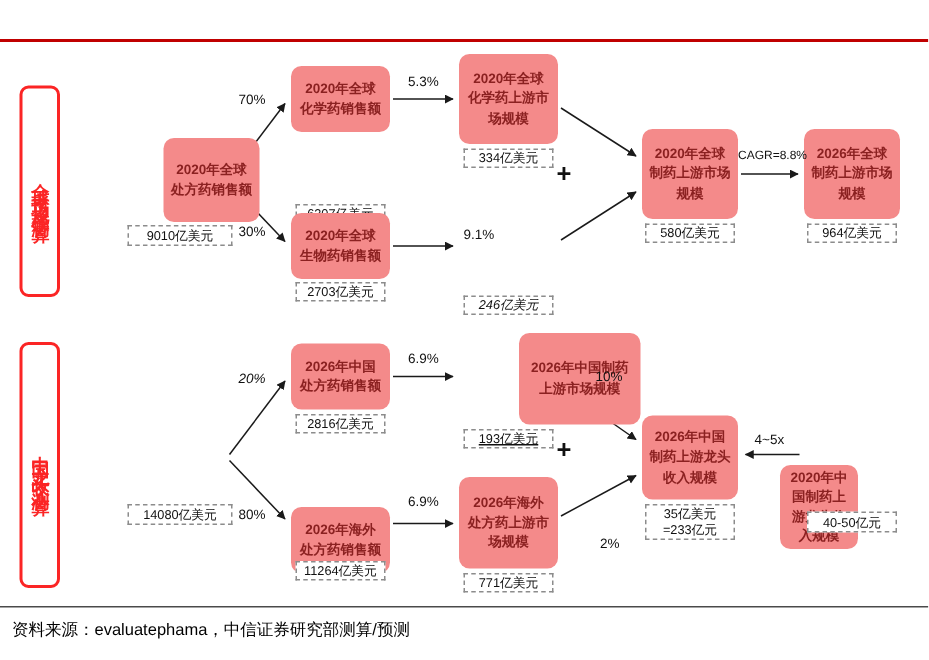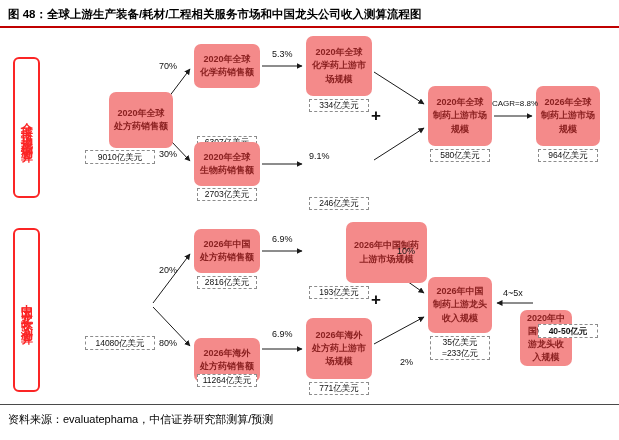--- a/index.html
+++ b/index.html
@@ -30,62 +30,61 @@
 
   #nA {left:88px;  top:92px;  width:64px; height:56px;margin-left:21px;}
   #vA {left:85px;  top:150px; width:70px; height:14px;}
   #nB {left:194px; top:44px;  width:66px; height:44px;}
   #vB {left:197px; top:90px;  width:60px; height:13px;margin-top:46px;}
   #nC {left:194px; top:142px; width:66px; height:44px;}
   #vC {left:197px; top:188px; width:60px; height:13px;}
   #nD {left:306px; top:36px;  width:66px; height:60px;}
   #vD {left:309px; top:99px;  width:60px; height:13px;}
   #nE {left:306px; top:134px; width:66px; height:60px;}
-  #vE {left:309px; top:197px; width:60px; height:13px;}
+  #vE {left:309px; top:197px; width:60px; height:13px;font-style:italic;}
   #nF {left:428px; top:86px;  width:64px; height:60px;}
   #vF {left:430px; top:149px; width:60px; height:13px;}
   #nG {left:536px; top:86px;  width:64px; height:60px;}
   #vG {left:538px; top:149px; width:60px; height:13px;}
 
   #nH {left:88px;  top:277px; width:64px; height:56px;}
   #vH {left:85px;  top:336px; width:70px; height:14px;}
   #nI {left:194px; top:229px; width:66px; height:44px;}
   #vI {left:197px; top:276px; width:60px; height:13px;}
   #nJ {left:194px; top:327px; width:66px; height:44px;margin-top:11px;}
   #vJ {left:197px; top:374px; width:60px; height:13px;}
   #nK {left:306px; top:222px; width:81px; height:61px;margin-left:40px;}
-  #vK {left:309px; top:286px; width:60px; height:13px;}
+  #vK {left:309px; top:286px; width:60px; height:13px;text-decoration:underline;}
   #nL {left:306px; top:318px; width:66px; height:61px;}
   #vL {left:309px; top:382px; width:60px; height:13px;}
   #nM {left:428px; top:277px; width:64px; height:56px;}
   #vM {left:430px; top:336px; width:60px; height:24px;}
   #nN {left:520px; top:277px; width:52px; height:56px;margin-top:33px;}
-  #vN {left:538px; top:324px; width:60px; height:14px;font-weight:bold;}
+  #vN {left:538px; top:341px; width:60px; height:14px;}
 
   #p70  {left:159px; top:61px;}
   #p30  {left:159px; top:149px;}
   #p53  {left:272px; top:49px;}
   #p91  {left:272px; top:151px;padding-left:37px;}
   #cagr {left:492px; top:99px; font-size:8px;}
-  #p20  {left:159px; top:265px;}
+  #p20  {left:159px; top:247px;font-style:italic;}
   #p80  {left:159px; top:338px;}
   #p69a {left:272px; top:234px;}
   #p69b {left:272px; top:329px;}
   #p10  {left:397px; top:246px;}
   #p2   {left:400px; top:357px;}
   #mult {left:503px; top:288px;}
   #plusTop    {left:371px; top:106px;}
   #plusBottom {left:371px; top:290px;}
 </style>
 </head>
 <body>
 
 <div class="page">
 
-  <div class="title">图 48：全球上游生产装备/耗材/工程相关服务市场和中国龙头公司收入测算流程图</div>
   <div class="title-rule"></div>
 
   <div class="vlabel" id="sec1">全球市场规模测算</div>
   <div class="vlabel" id="sec2">中国龙头收入测算</div>
 
   <svg class="arrows" width="619" height="440" aria-hidden="true">
     <defs>
       <marker id="ah" markerWidth="7" markerHeight="7" refX="5.5" refY="3" orient="auto">
         <path d="M0,0 L6,3 L0,6 Z" fill="#1a1a1a"></path>
       </marker>

